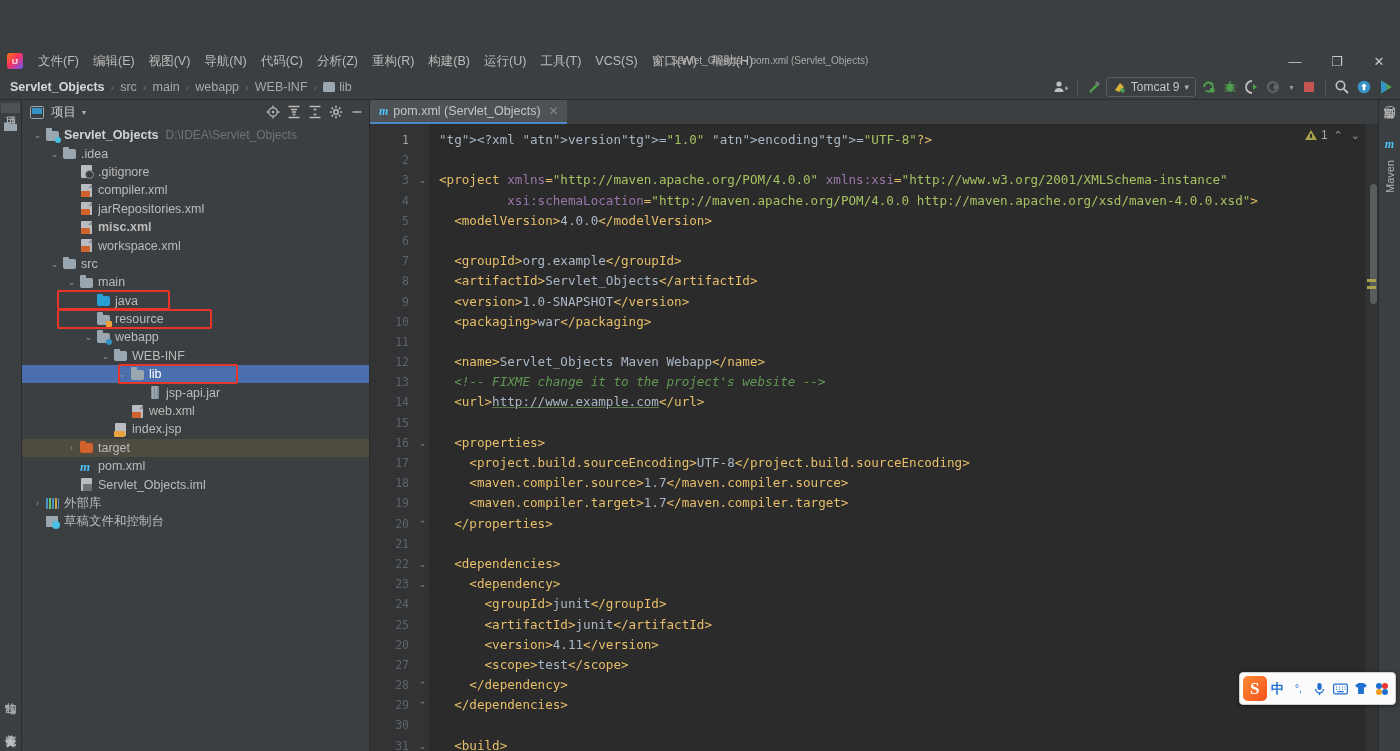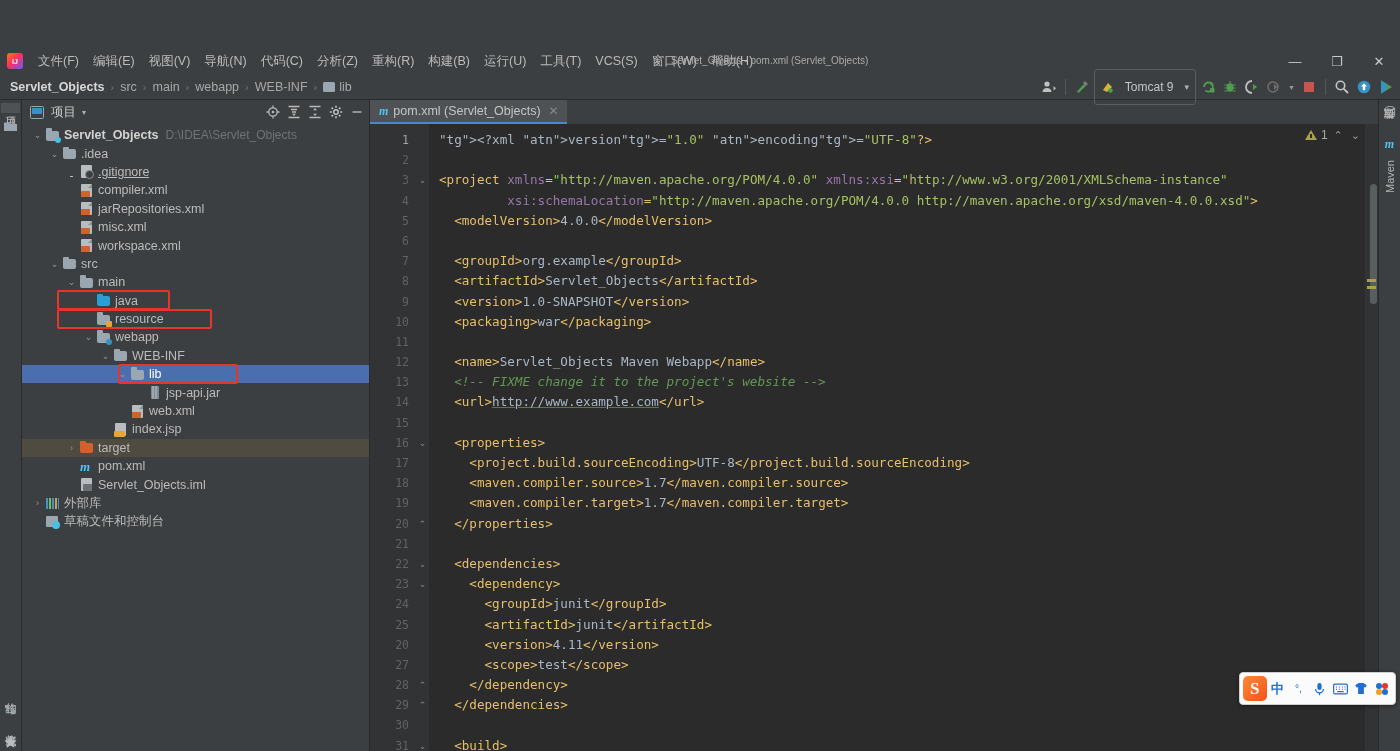--- a/index.html
+++ b/index.html
@@ -49,21 +49,21 @@
   .crumb { color:#a8a8a8; font-size:12.5px; white-space:nowrap; }
   .crumb.bold { color:#d6d6d6; font-weight:bold; }
   .crumb-sep { color:#6e7174; margin:0 6px; font-size:11px; }
   .crumb-folder {
     width:12px;height:10px;background:#9aa7b0;border-radius:1.5px;margin-right:4px;
     display:inline-block;vertical-align:-1px;
   }
   .rtools { position:absolute; right:4px; top:0; height:26px; display:flex; align-items:center; gap:2px; }
   .tbtn { width:20px;height:20px;display:flex;align-items:center;justify-content:center;border-radius:3px; }
   .runconfig {
-    display:flex;align-items:center;gap:11px;height:36px;padding:0 6px;
+    display:flex;align-items:center;gap:5px;height:20px;padding:0 6px;
     border:1px solid #5a5d5f;border-radius:3px;color:#c5c5c5;font-size:12px;white-space:nowrap;
   }
   .vsep{width:1px;height:16px;background:#555859;margin:0 4px;}
 
   
   .main { flex:1 1 auto; display:flex; min-height:0; }
 
   .leftbar, .rightbar {
     width:22px; flex:none; background:#3c3f41; display:flex; flex-direction:column;
     align-items:center; justify-content:space-between; padding:3px 0; position:relative;
@@ -420,42 +420,42 @@
             <span class="lbl bold">Servlet_Objects</span>
             <span class="path">D:\IDEA\Servlet_Objects</span>
           </div>
           <div class="row" style="padding-left: 27px;">
             <span class="arrow">⌄</span>
             <span class="ic">
               <span class="f-grey"></span>
             </span>
             <span class="lbl">.idea</span>
           </div>
-          <div class="row" style="padding-left: 44px; text-decoration: underline;">
+          <div class="row" style="padding-left: 44px;">
             <span class="arrow none">·</span>
             <span class="ic">
               <span class="file-git"></span>
             </span>
             <span class="lbl">.gitignore</span>
           </div>
           <div class="row" style="padding-left: 44px;">
             <span class="arrow none">·</span>
             <span class="ic">
               <span class="file-xml"></span>
             </span>
             <span class="lbl">compiler.xml</span>
           </div>
           <div class="row" style="padding-left: 44px;">
             <span class="arrow none">·</span>
             <span class="ic">
               <span class="file-xml"></span>
             </span>
             <span class="lbl">jarRepositories.xml</span>
           </div>
-          <div class="row" style="padding-left: 44px;">
+          <div class="row" style="padding-left: 44px; font-weight: bold;">
             <span class="arrow none">·</span>
             <span class="ic">
               <span class="file-xml"></span>
             </span>
             <span class="lbl">misc.xml</span>
           </div>
           <div class="row" style="padding-left: 44px;">
             <span class="arrow none">·</span>
             <span class="ic">
               <span class="file-xml"></span>

